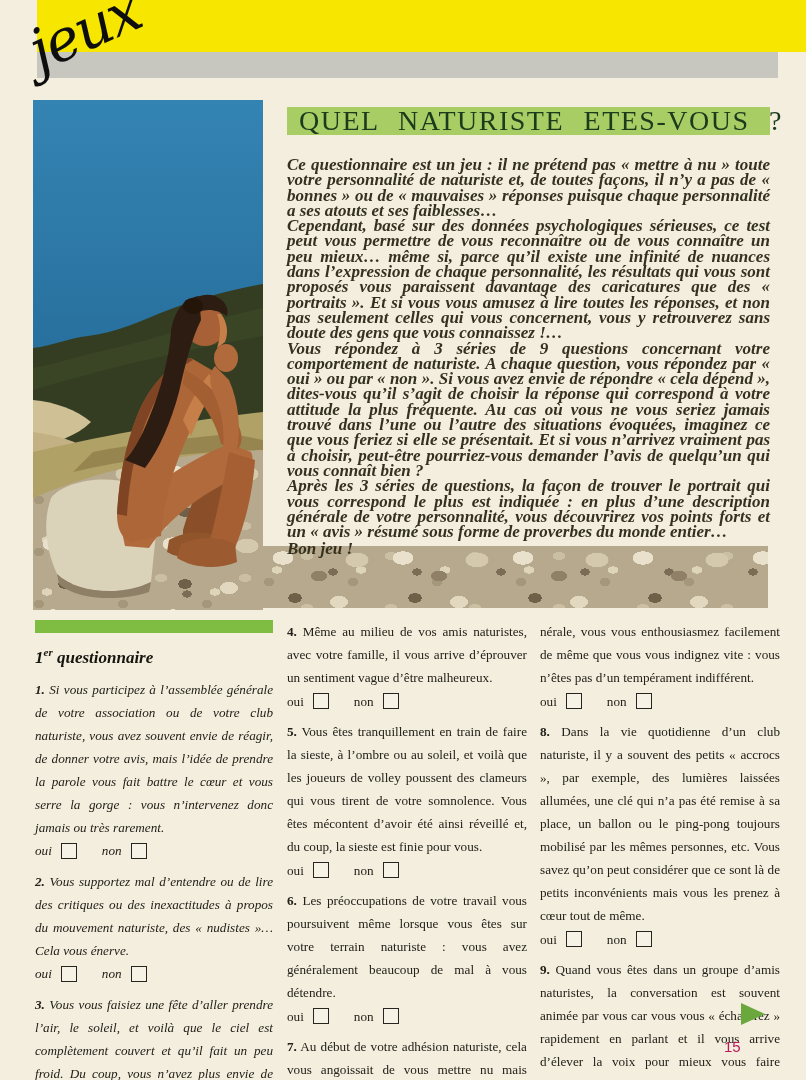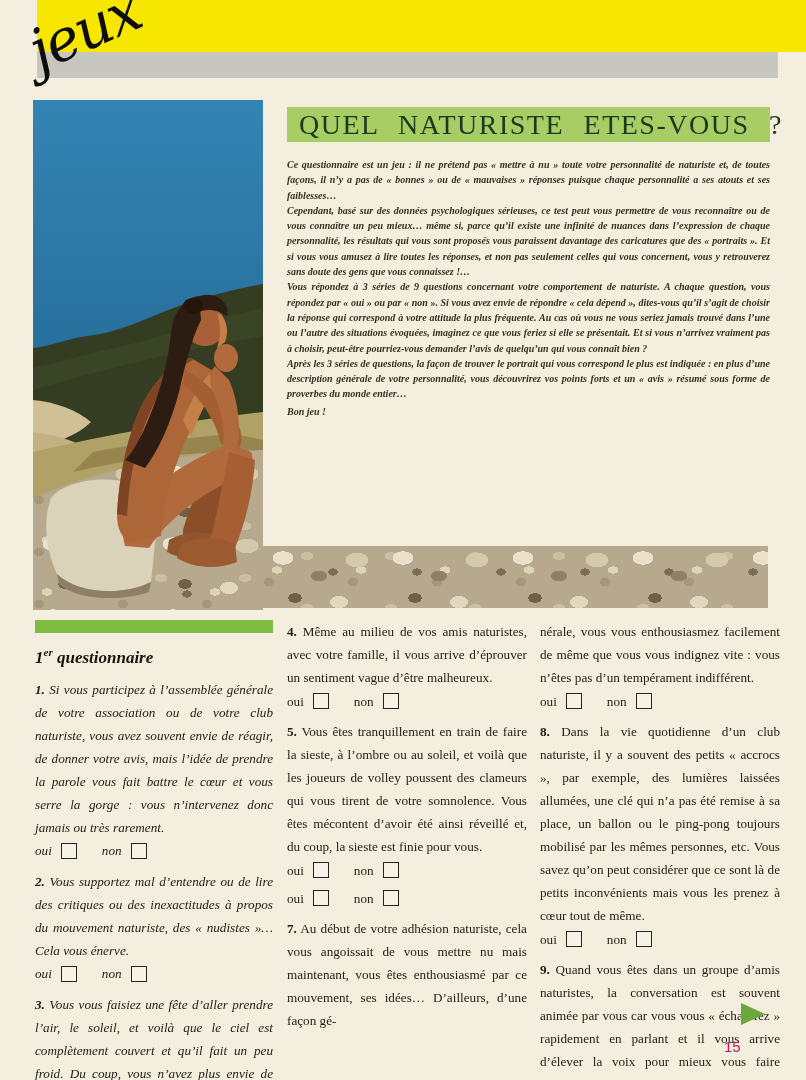--- a/index.html
+++ b/index.html
@@ -25,26 +25,26 @@
       radial-gradient(ellipse 9px 7px at 6px 36px,#a5977a 0 60%,rgba(0,0,0,0) 61%),
       radial-gradient(ellipse 12px 8px at 108px 42px,#b89b72 0 60%,rgba(0,0,0,0) 61%),
       radial-gradient(ellipse 10px 7px at 44px 10px,#cabfa3 0 60%,rgba(0,0,0,0) 61%),
       radial-gradient(ellipse 8px 6px at 70px 26px,#7b6d55 0 60%,rgba(0,0,0,0) 61%),
       radial-gradient(ellipse 9px 6px at 14px 24px,#ded4ba 0 60%,rgba(0,0,0,0) 61%);
     background-size:120px 72px,120px 72px,120px 72px,120px 72px,120px 72px,
                     84px 52px,84px 52px,84px 52px,84px 52px,84px 52px;}
   .photo-main svg,.photo-strip svg{position:absolute;left:0;top:0;}
 
   
-  .title-banner{left:287px;top:107px;width:483px;height:35px;background:#a7cd64;
+  .title-banner{left:287px;top:107px;width:483px;height:28px;background:#a7cd64;
     display:flex;align-items:center;}
   .title-banner h1{margin:0 0 0 12px;font-size:28px;font-weight:400;color:#1c3a1c;
     letter-spacing:1.5px;word-spacing:11px;white-space:nowrap;}
   .intro{left:287px;top:157px;width:483px;font-style:italic;font-weight:bold;
-    font-size:10px;line-height:15.3px;color:#34311f;text-align:justify;}
+    font-size:17px;line-height:15.3px;color:#34311f;text-align:justify;}
   .intro p{margin:0;}
   .signoff{padding-right:48px;margin-top:2px !important;}
 
   
   .col{position:absolute;top:620px;font-size:13.2px;line-height:23px;color:#23211a;}
   .col1{left:35px;width:238px;font-style:italic;}
   .col2{left:287px;width:240px;}
   .col3{left:540px;width:240px;}
   .green-bar{width:100%;height:13px;background:#7fbc42;margin-bottom:8px;}
   .q-heading{margin:0 0 9px 0;font-size:17px;font-weight:bold;color:#17150f;}
@@ -180,20 +180,21 @@
     <div class="answers">
       <span class="ans-label">oui</span>
       <span class="checkbox"></span>
       <span class="gap"></span>
       <span class="ans-label">non</span>
       <span class="checkbox"></span>
     </div>
   </div>
 
   <div class="question">
+    <p class="qtext"><span class="qnum">6.</span> <span>Les préoccupations de votre travail vous poursuivent même lorsque vous êtes sur votre terrain naturiste : vous avez généralement beaucoup de mal à vous détendre.</span></p>
     <div class="answers">
       <span class="ans-label">oui</span>
       <span class="checkbox"></span>
       <span class="gap"></span>
       <span class="ans-label">non</span>
       <span class="checkbox"></span>
     </div>
   </div>
 
   <div class="question">

